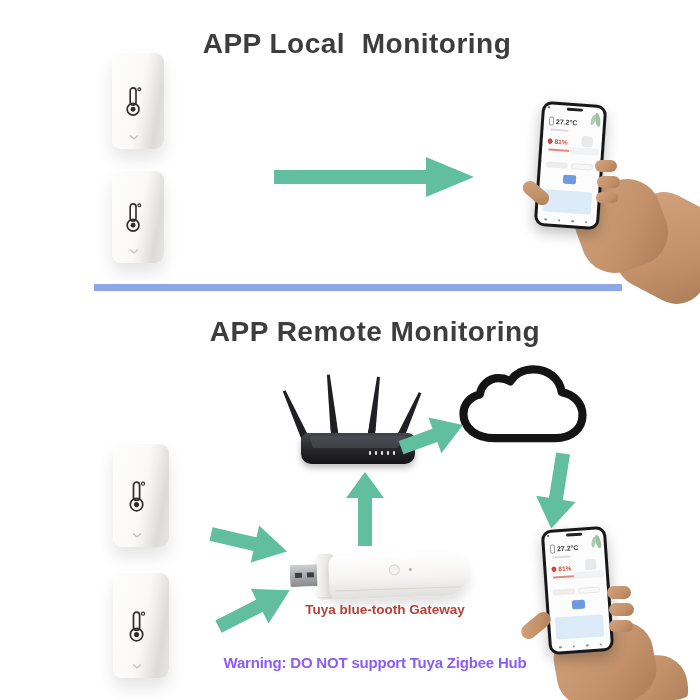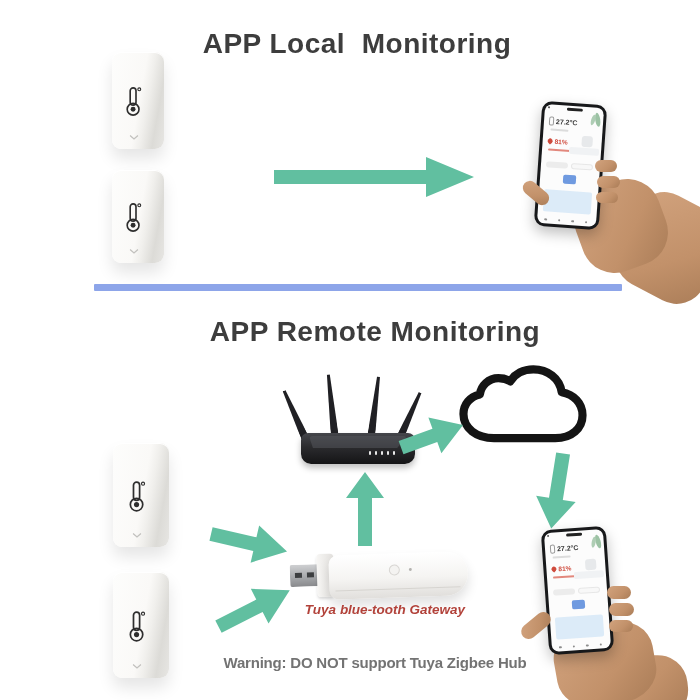--- a/index.html
+++ b/index.html
@@ -1,17 +1,17 @@
 <!DOCTYPE html>
 <html><head>
 <meta charset="utf-8">
 <style>
   html,body{margin:0;padding:0;background:#fff;}
   .canvas{position:relative;width:700px;height:700px;background:#ffffff;overflow:hidden;
-          font-family:"Liberation Sans", sans-serif;}
+          font-family:"Liberation Sans", sans-serif;border-radius:26px;}
 
   
   .title{position:absolute;left:0;width:700px;box-sizing:border-box;text-align:center;
          font-weight:bold;font-size:28px;color:#3d3d3d;letter-spacing:.5px;white-space:pre;}
   .title-local{top:28px;padding-left:14px;}
   .title-remote{top:316px;padding-left:50px;}
 
   
   .divider{position:absolute;left:94px;top:284px;width:528px;height:7px;background:#8da5e9;border-radius:1px;}
 
@@ -60,24 +60,24 @@
     background:linear-gradient(180deg,#ffffff 0%,#f5f4f2 55%,#e1dfdc 100%);
     box-shadow:0 7px 12px rgba(0,0,0,.12);}
   .gw-led{position:absolute;left:60px;top:11px;width:9px;height:9px;border-radius:50%;
     border:1.5px solid #d8d6d3;background:#f4f3f1;}
   .gw-hole{position:absolute;left:80px;top:15px;width:3px;height:3px;border-radius:50%;background:#b4b2af;}
   .gw-seam{position:absolute;left:6px;right:8px;bottom:8px;height:1px;background:#d6d4d0;}
 
   
   .gw-label{position:absolute;left:250px;width:270px;text-align:center;font-weight:bold;
     font-size:13.5px;color:#b2423a;}
-  .gw-label1{top:602px;font-style:italic;}
+  .gw-label1{top:602px;}
   .gw-label2{top:623px;}
   .warning{position:absolute;left:150px;width:450px;text-align:center;font-weight:bold;
-    font-size:15px;color:#737373;letter-spacing:-.2px;line-height:17px;}
+    font-size:15px;color:#8b5cf6;letter-spacing:-.2px;line-height:17px;}
   .warning1{top:654px;}
   .warning2{top:671px;}
 
   
   .phone-unit{position:absolute;}
   .hand-shape{position:absolute;background:linear-gradient(135deg,#d2a37e 0%,#c2916a 60%,#a97c57 100%);}
   .palm{z-index:1;border-radius:38%;}
   .arm{z-index:0;border-radius:30px;}
   .thumb{z-index:3;border-radius:9px;}
   .finger{z-index:3;border-radius:8px;}

